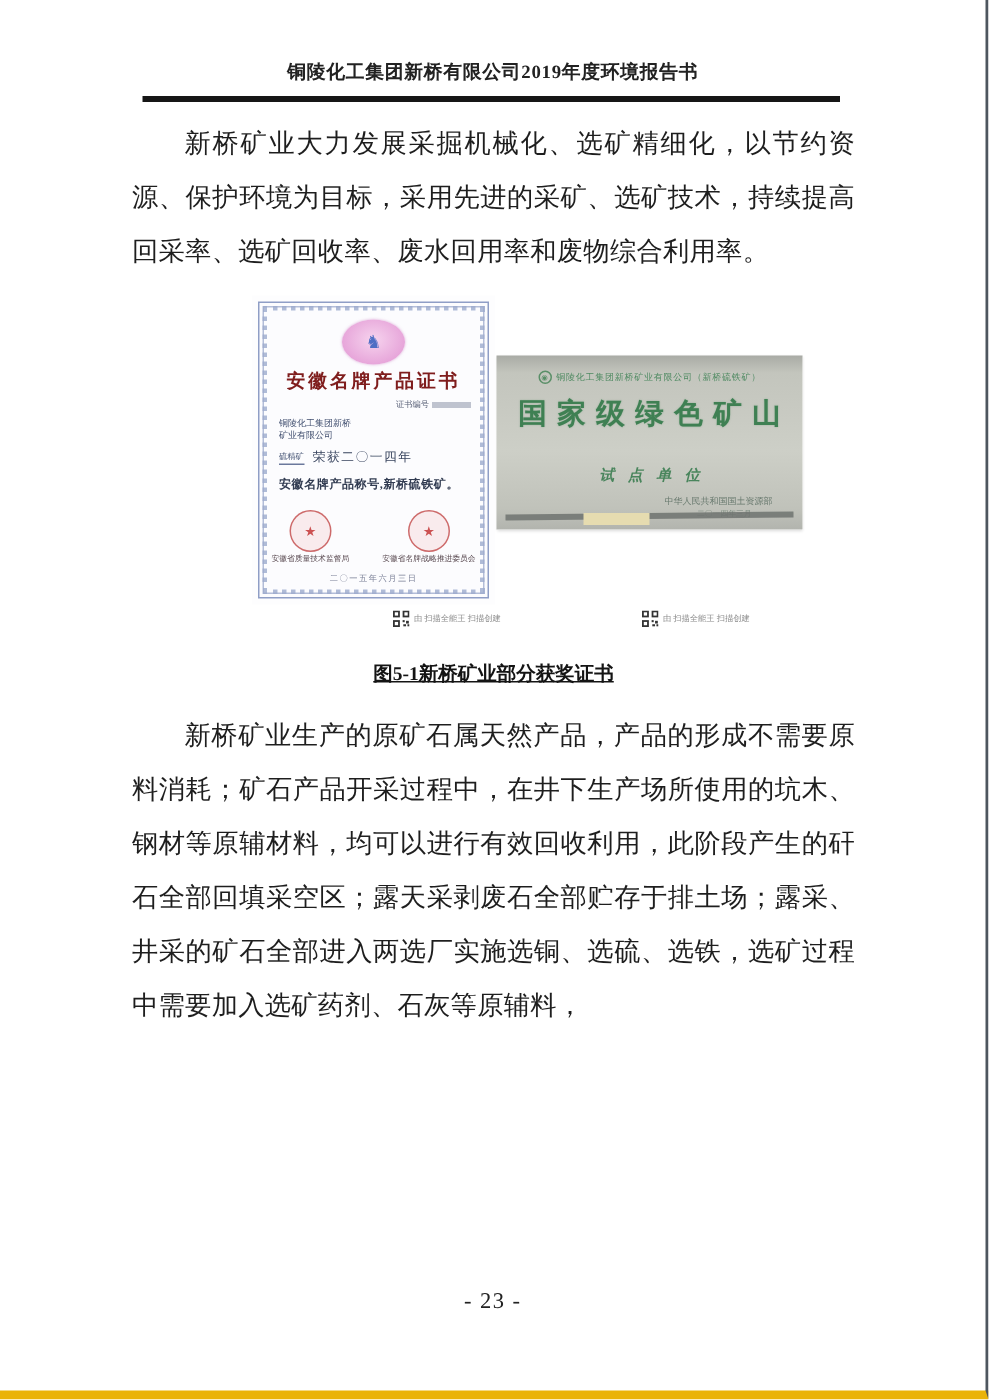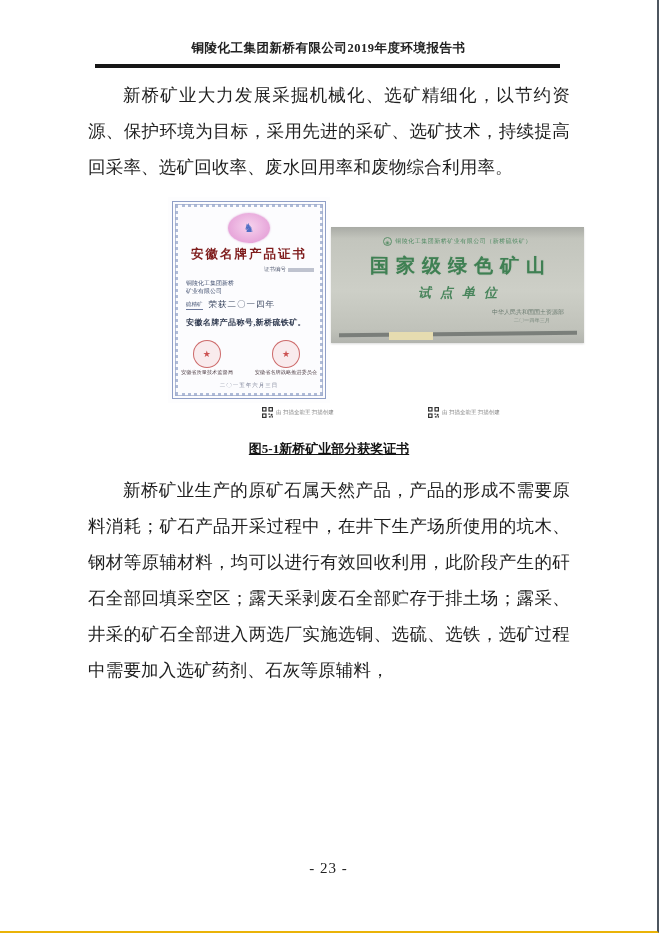--- a/index.html
+++ b/index.html
@@ -1,20 +1,20 @@
 <!DOCTYPE html>
 <html><head>
 <meta charset="utf-8">
 <style>
   * { margin:0; padding:0; box-sizing:border-box; }
   html,body { background:#fff; }
   .page {
     position:relative; width:659px; height:933px; background:#ffffff;
     font-family:"Liberation Serif","DejaVu Serif",serif; color:#1c1c1c;
-    border-right:2px solid #4e565f; border-bottom:2px solid #eab308;
+    border-right:2px solid #4e565f; border-bottom:6px solid #eab308;
     overflow:hidden;
   }
   .header {
     padding-top:40px; text-align:center; font-size:12.5px; font-weight:bold;
     letter-spacing:.5px; color:#222;
   }
   .rule { margin:7px 0 0 95px; width:465px; height:4px; background:#161616; }
   .content { padding:0 87px 0 88px; }
   p.body {
     font-size:17.5px; line-height:36px; text-align:justify; text-indent:2em;
@@ -66,39 +66,39 @@
     width:28px; height:28px; border-radius:50%;
     border:1px solid rgba(198,84,84,.85); background:rgba(236,160,160,.18);
     display:flex; align-items:center; justify-content:center; margin-bottom:1px;
   }
   .stamp-star { color:rgba(198,64,64,.9); font-size:9px; line-height:1; }
   .stamp-label { font-size:5.2px; color:#57474e; white-space:nowrap; }
   .cl-date { margin-top:6px; font-size:5.5px; color:#7b8097; letter-spacing:1px; }
 
   
   .cert-right {
-    position:absolute; left:331px; top:36px; width:253px; height:116px;
+    position:absolute; left:331px; top:46px; width:204px; height:116px;
     background:linear-gradient(180deg,#a9aba5 0%, #c3c5bd 10%, #cdcfc7 55%, #c0c2ba 88%, #b2b4ae 100%);
     box-shadow:0 1px 2px rgba(0,0,0,.15);
   }
   .rc-issuer {
     display:flex; align-items:center; justify-content:center; gap:3px;
     padding-top:10px; font-size:6px; color:#4f8a62; letter-spacing:.5px;
   }
   .rc-emblem {
     width:9px; height:9px; border-radius:50%; border:1px solid #5a8f68;
     display:inline-flex; align-items:center; justify-content:center; font-size:5px; color:#5a8f68;
   }
   .rc-title {
     margin-top:7px; text-align:center; font-size:19px; font-weight:bold;
     letter-spacing:7px; color:#3f8053; text-shadow:0 0 1px rgba(63,128,83,.5);
     text-indent:7px;
   }
   .rc-subtitle {
-    margin-top:5px; text-align:center; font-size:13px; letter-spacing:9px;
+    margin-top:21px; text-align:center; font-size:10px; letter-spacing:9px;
     color:#49855c; font-style:italic; font-weight:bold; text-indent:9px;
   }
   .rc-authority { margin-top:6px; text-align:right; padding-right:20px; font-size:6px; color:#68796e; }
   .rc-date { text-align:right; padding-right:34px; font-size:5.2px; color:#7a8a7e; }
   .rc-bottom-strip {
     position:absolute; bottom:7px; left:3%; width:94%; height:4px;
     background:#6e7370; transform:rotate(-.6deg); opacity:.85;
   }
   .rc-tab {
     position:absolute; bottom:3px; left:58px; width:44px; height:8px; background:#e6dcb0;

